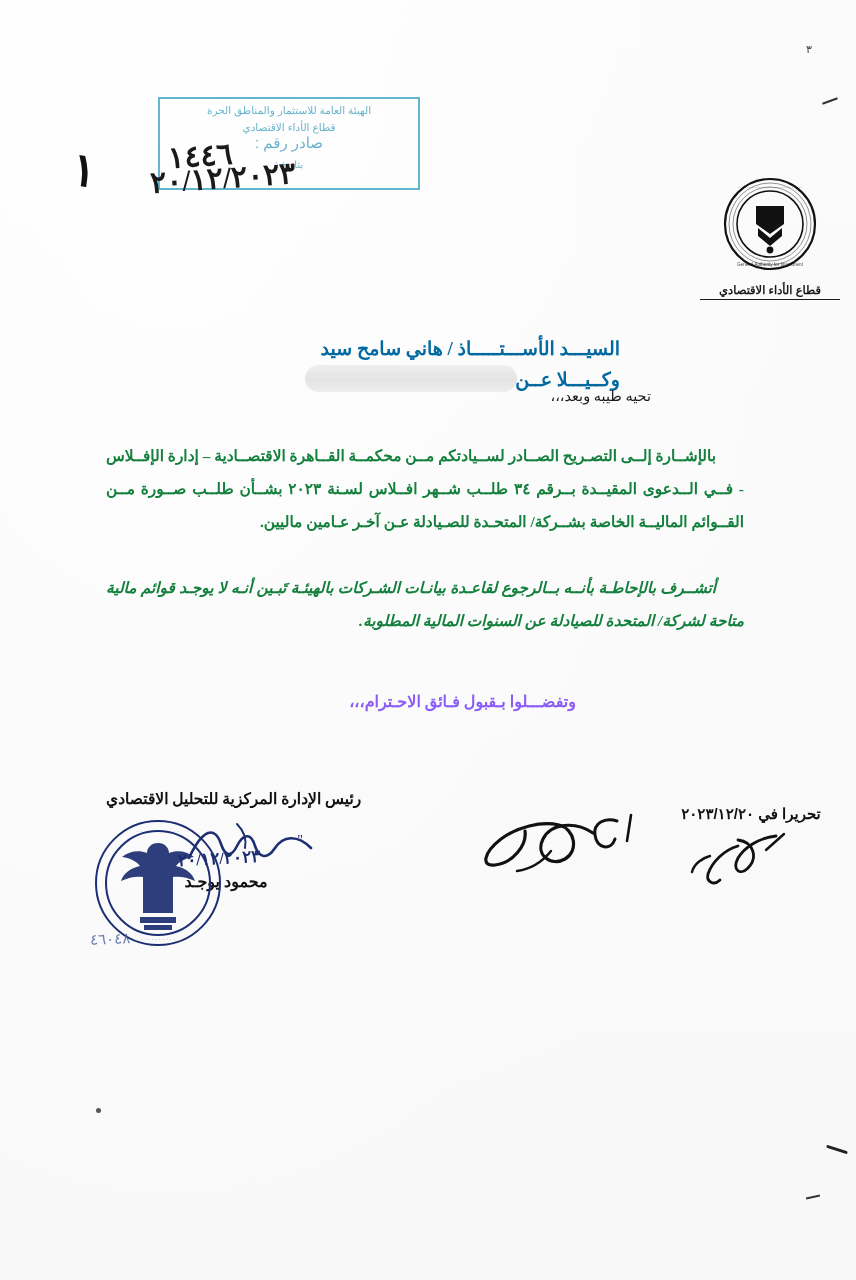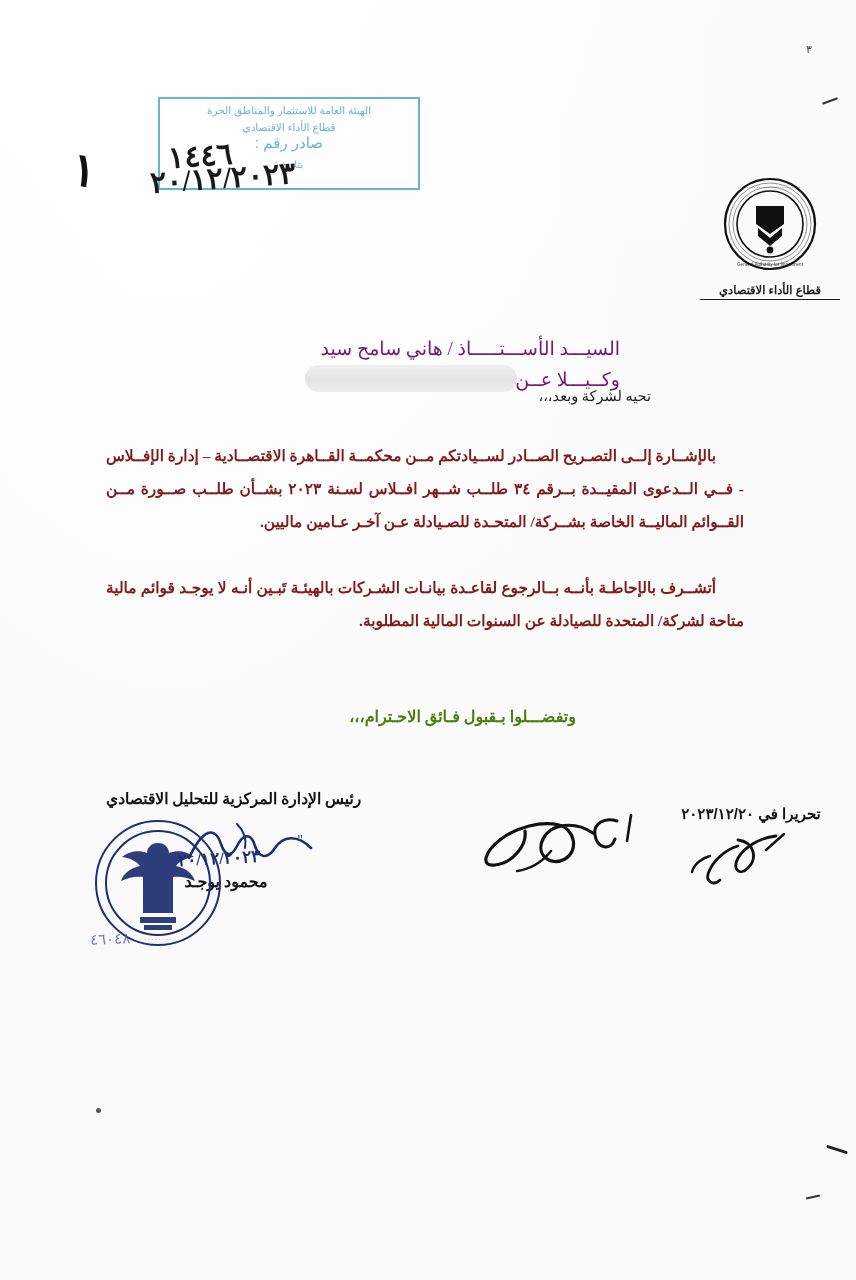--- a/index.html
+++ b/index.html
@@ -68,50 +68,50 @@
     position:absolute;left:700px;top:283px;width:140px;
     text-align:center;font-size:11.5px;font-weight:700;
     color:#1b1b1b;border-bottom:1.4px solid #1b1b1b;
     padding-bottom:2px;font-family:"Liberation Sans",sans-serif;
     letter-spacing:.2px;
   }
 
   
   .addressee{
     position:absolute;right:236px;top:334px;width:420px;
-    font-size:19px;font-weight:400;line-height:1.62;
-    letter-spacing:.4px;color:#701a75;
+    font-size:19px;font-weight:700;line-height:1.62;
+    letter-spacing:.4px;color:#0369a1;
   }
   .addr-line{white-space:nowrap;}
   .greeting{
     position:absolute;right:205px;top:388px;width:300px;
     font-size:14.5px;font-weight:400;color:#1a1a1a;
     text-align:right;
   }
 
   .redaction{
     position:absolute;left:305px;top:365px;width:212px;height:27px;
     background:linear-gradient(180deg,#efefef 0%,#e4e4e4 55%,#ededed 100%);
     border-radius:14px;
   }
 
   .para{
     position:absolute;right:112px;width:638px;
-    font-size:15.4px;font-weight:700;color:#7f1d1d;
+    font-size:15.4px;font-weight:700;color:#15803d;
     line-height:2.14;text-align:justify;text-align-last:right;
     letter-spacing:.1px;
   }
   .para p{margin:0;}
   #para1{top:440px;}
-  #para2{top:572px;}
+  #para2{top:572px;font-style:italic;}
   .para .indent{display:inline-block;width:28px;}
 
   .closing{
     position:absolute;right:280px;top:692px;width:420px;
-    font-size:16px;font-weight:700;color:#4d7c0f;letter-spacing:.6px;margin-top:15px;
+    font-size:16px;font-weight:700;color:#8b5cf6;letter-spacing:.6px;
   }
 
   
   .sig-title{
     position:absolute;right:420px;top:790px;width:330px;
     text-align:left;font-size:15.5px;font-weight:700;color:#111;
   }
   .sig-name{
     position:absolute;right:540px;top:872px;width:180px;
     text-align:center;font-size:16px;font-weight:700;color:#111;
@@ -192,21 +192,21 @@
       </g>
     </svg>
   </div>
   <div class="logo-sub">قطاع الأداء الاقتصادي</div>
 
   <div class="addressee">
     <div class="addr-line">السيـــد الأســـتـــــاذ / هاني سامح سيد</div>
     <div class="addr-line">وكــيـــلا عــن الســـيــــد /</div>
   </div>
   <div class="redaction"></div>
-  <div class="greeting">تحيه لشركة وبعد،،،</div>
+  <div class="greeting">تحيه طيبه وبعد،،،</div>
 
   <div class="para" id="para1">
     <p><span class="indent"></span><span>بالإشــارة إلــى التصـريح الصــادر لســيادتكم مــن محكمــة القــاهرة الاقتصــادية – إدارة الإفــلاس - فــي الــدعوى المقيــدة بــرقم ٣٤ طلــب شــهر افــلاس لسـنة ٢٠٢٣ بشــأن طلــب صــورة مــن القــوائم الماليــة الخاصة بشــركة/ المتحـدة للصـيادلة عـن آخـر عـامين ماليين.</span></p>
   </div>
 
   <div class="para" id="para2">
     <p><span class="indent"></span><span>أتشــرف بالإحاطـة بأنــه بــالرجوع لقاعـدة بيانـات الشـركات بالهيئـة تَبـين أنـه لا يوجـد قوائم مالية متاحة لشركة/ المتحدة للصيادلة عن السنوات المالية المطلوبة.</span></p>
   </div>
 
   <div class="closing">وتفضـــلوا بـقبول فـائق الاحـترام،،،</div>

